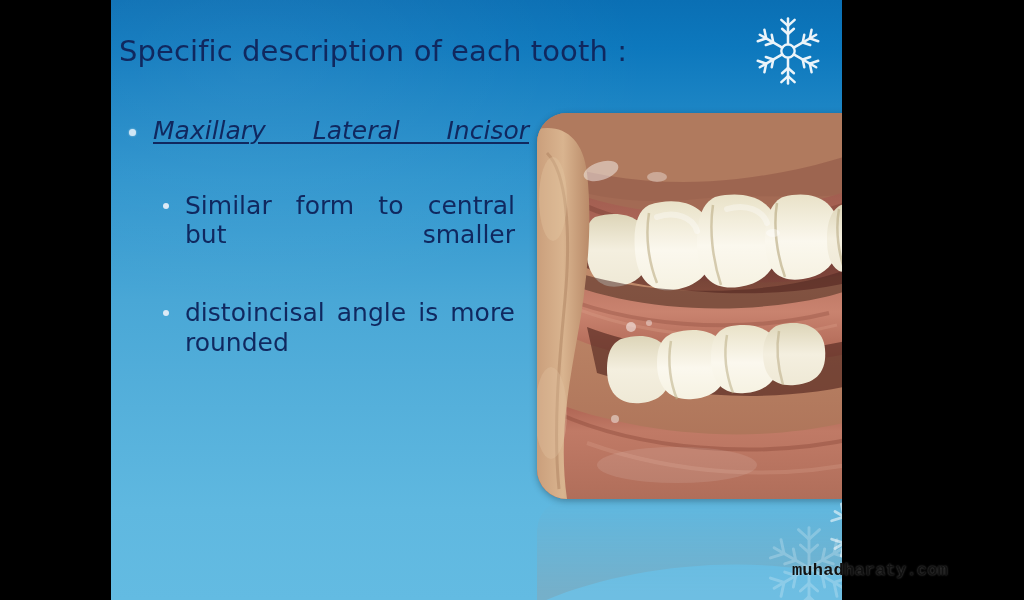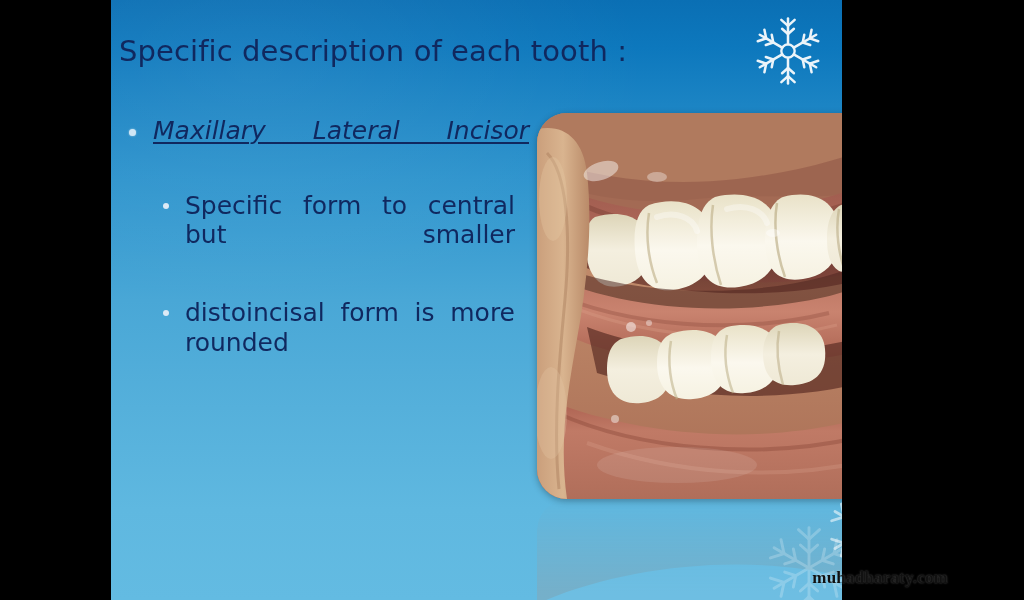--- a/index.html
+++ b/index.html
@@ -191,23 +191,23 @@
   #flake-top-small  { left: 746px; top: 68px; }
   #flake-bot-a      { left: 712px; top: 486px; }
   #flake-bot-b      { left: 650px; top: 520px; }
   #flake-bot-c      { left: 748px; top: 540px; }
   #flake-bot-d      { left: 776px; top: 440px; }
 
   
   #watermark {
     position: absolute;
     right: 6px;
-    bottom: 12px;
+    bottom: 20px;
     color: #111111;
-    font-family: Liberation Serif, serif;
+    font-family: Liberation Mono, monospace;
     font-weight: bold;
     font-size: 17px;
     letter-spacing: 0.2px;
     z-index: 60;
     text-shadow: 0 0 2px rgba(255,255,255,0.35);
   }
 </style>
 </head>
 <body>
 
@@ -221,26 +221,26 @@
 
       <div class="lvl1">
         <span class="dot"></span>
         <span class="txt">Maxillary Lateral Incisor</span>
       </div>
 
       <div class="sublist">
 
         <div class="lvl2">
           <span class="dot"></span>
-          <span class="txt">Specific form to central but smaller</span>
+          <span class="txt">Similar form to central but smaller</span>
         </div>
 
         <div class="lvl2">
           <span class="dot"></span>
-          <span class="txt">distoincisal form is more  rounded</span>
+          <span class="txt">distoincisal angle is more  rounded</span>
         </div>
 
       </div>
     </div>
 
     <div id="photo-wrap">
       <div id="photo">
         <svg viewBox="0 0 352 386" preserveAspectRatio="none" aria-hidden="true">
           <defs>
             <linearGradient id="skinTop" x1="0" y1="0" x2="0" y2="1">

